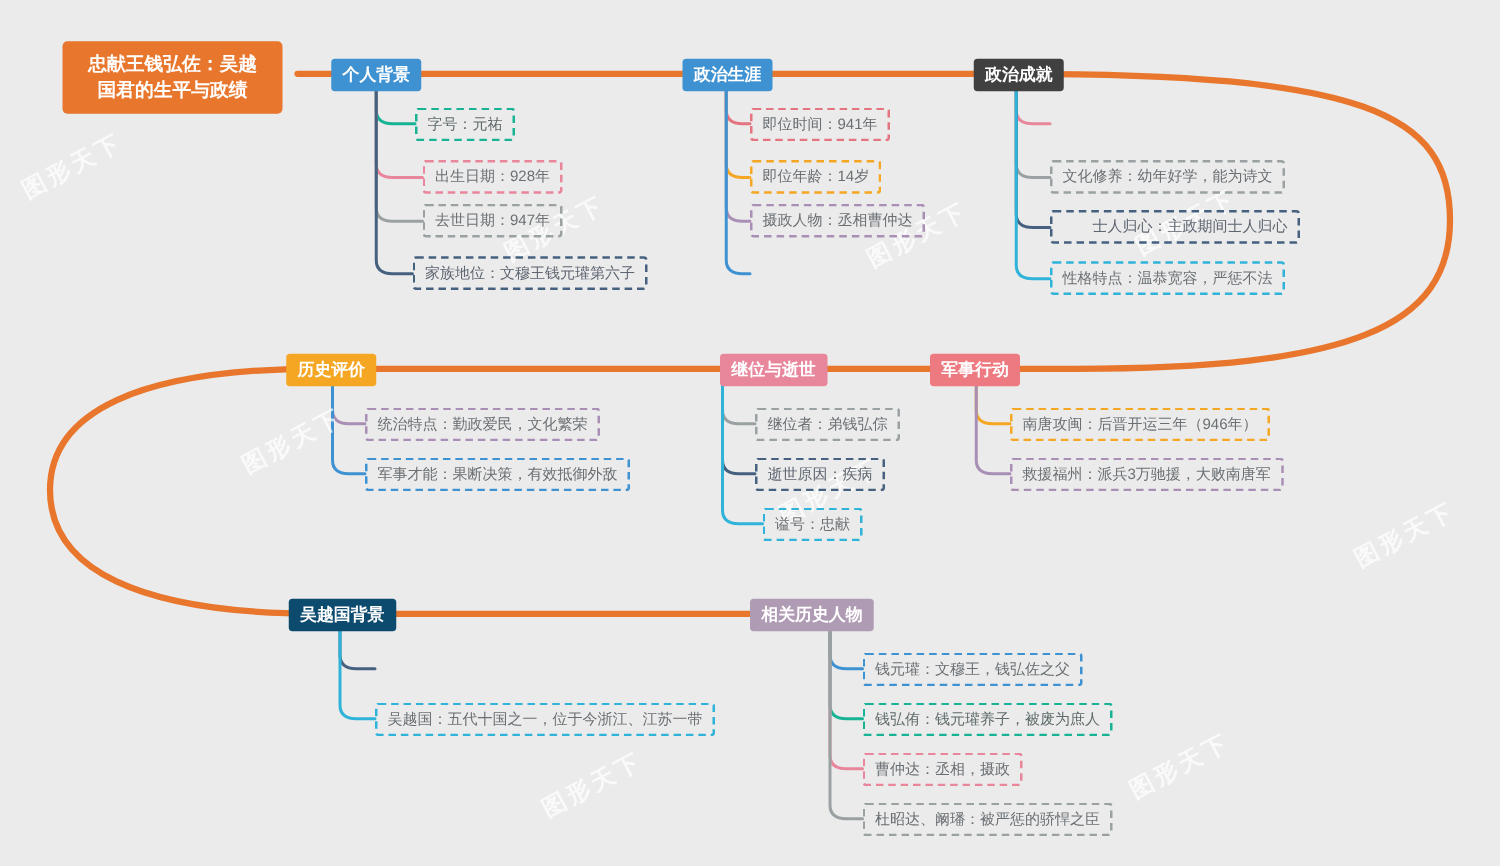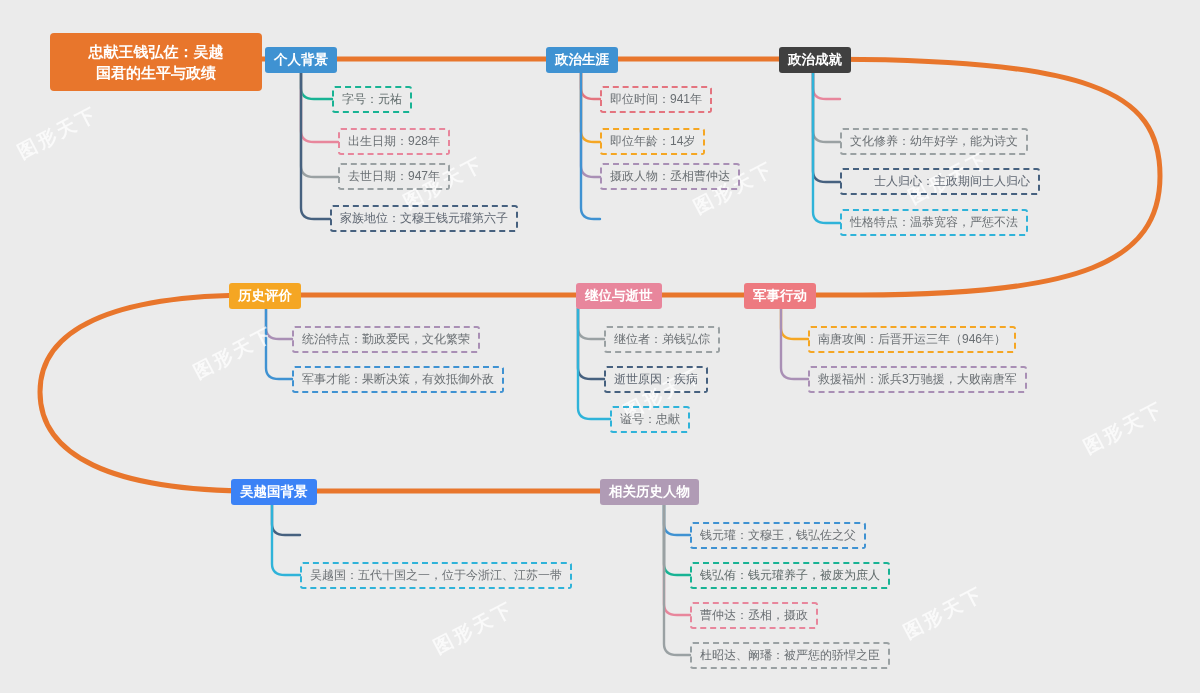--- a/index.html
+++ b/index.html
@@ -32,21 +32,21 @@
 
   .branch{
     color:#fff;font-size:13.5px;font-weight:bold;
     border-radius:3px;padding:5px 9px 6px 9px;line-height:15px;
   }
   .b-blue{background:#3f92d2;}
   .b-teal{background:#404040;}
   .b-amber{background:#f5a623;}
   .b-pink{background:#e8869c;}
   .b-red{background:#ed7a80;}
-  .b-gray{background:#3b82f6;}
+  .b-gray{background:#0c4a6e;}
   .b-purple{background:#b09bb5;}
 
   .leaf{
     background:transparent;color:#6a6f73;font-size:12px;line-height:14px;
     padding:4px 8px 5px 8px;border:2px dashed #bbb;border-radius:3px;
   }
   .l-teal{border-color:#18b394;color:#5f6a6a;}
   .l-pink{border-color:#e8869c;color:#6a6f73;}
   .l-gray{border-color:#9aa1a3;color:#6a6f73;}
   .l-navy{border-color:#46617f;color:#5d6570;}
@@ -124,21 +124,21 @@
   <div class="wm" style="left:14px;top:120px;">图形天下</div>
   <div class="wm" style="left:190px;top:340px;">图形天下</div>
   <div class="wm" style="left:400px;top:170px;">图形天下</div>
   <div class="wm" style="left:430px;top:615px;">图形天下</div>
   <div class="wm" style="left:690px;top:175px;">图形天下</div>
   <div class="wm" style="left:620px;top:380px;">图形天下</div>
   <div class="wm" style="left:905px;top:165px;">图形天下</div>
   <div class="wm" style="left:1080px;top:415px;">图形天下</div>
   <div class="wm" style="left:900px;top:600px;">图形天下</div>
 
-  <div class="node root" style="left:50px;top:33px;width:212px;" id="root-node">忠献王钱弘佐：吴越<br>国君的生平与政绩</div>
+  <div class="node root" style="left:50px;top:33px;width:176px;" id="root-node">忠献王钱弘佐：吴越<br>国君的生平与政绩</div>
 
   <div class="node branch b-blue" style="left:265px;top:47px;">个人背景</div>
   <div class="node leaf l-teal" style="left:332px;top:86px;">字号：元祐</div>
   <div class="node leaf l-pink" style="left:338px;top:128px;">出生日期：928年</div>
   <div class="node leaf l-gray" style="left:338px;top:163px;">去世日期：947年</div>
   <div class="node leaf l-navy" style="left:330px;top:205px;">家族地位：文穆王钱元瓘第六子</div>
 
   <div class="node branch b-blue" style="left:546px;top:47px;">政治生涯</div>
   <div class="node leaf l-red" style="left:600px;top:86px;">即位时间：941年</div>
   <div class="node leaf l-amber" style="left:600px;top:128px;">即位年龄：14岁</div>

